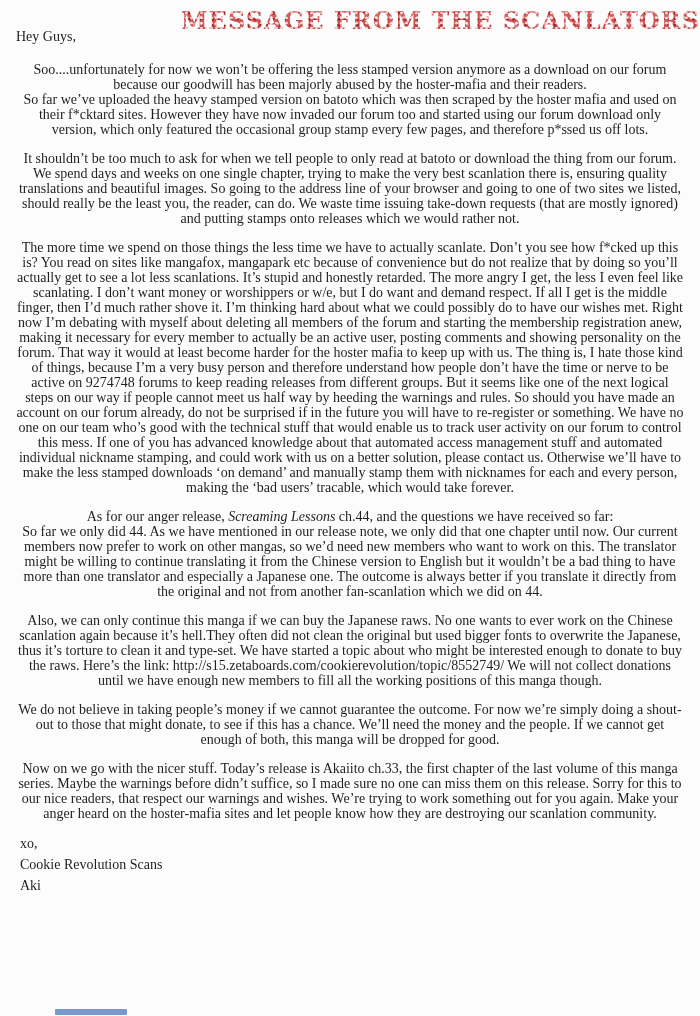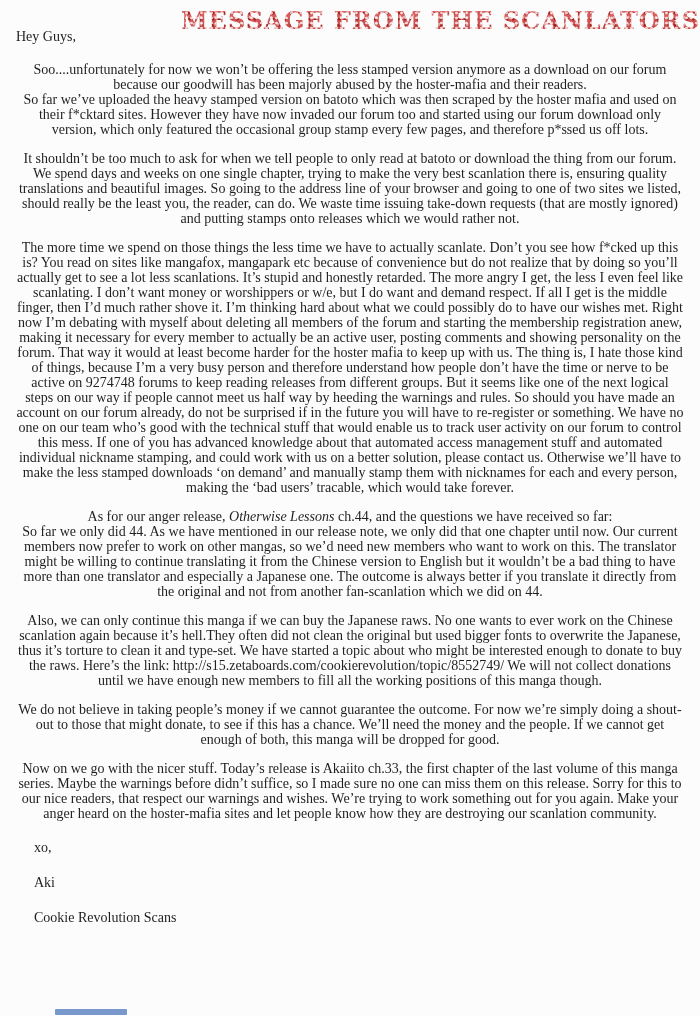--- a/index.html
+++ b/index.html
@@ -60,21 +60,21 @@
     margin: 0 0 14px 0;
     font-size: 14px;
     line-height: 15px;
     white-space: pre-wrap;
     text-align: center;
   }
   p.body-par i {
     font-style: italic;
   }
   .signature {
-    margin: 18px;
+    margin: 4px;
     font-size: 14px;
     line-height: 17px;
   }
   .blue-fragment {
     position: absolute;
     left: 55px;
     bottom: 1px;
     width: 72px;
     height: 6px;
     background: #6b8fc7;
@@ -92,28 +92,28 @@
 
   <p class="greeting">Hey Guys,</p>
 
   <p class="body-par">Soo....unfortunately for now we won’t be offering the less stamped version anymore as a download on our forum because our goodwill has been majorly abused by the hoster-mafia and their readers.
 So far we’ve uploaded the heavy stamped version on batoto which was then scraped by the hoster mafia and used on their f*cktard sites. However they have now invaded our forum too and started using our forum download only version, which only featured the occasional group stamp every few pages, and therefore p*ssed us off lots.</p>
 
   <p class="body-par">It shouldn’t be too much to ask for when we tell people to only read at batoto or download the thing from our forum. We spend days and weeks on one single chapter, trying to make the very best scanlation there is, ensuring quality translations and beautiful images. So going to the address line of your browser and going to one of two sites we listed, should really be the least you, the reader, can do. We waste time issuing take-down requests (that are mostly ignored) and putting stamps onto releases which we would rather not.</p>
 
   <p class="body-par">The more time we spend on those things the less time we have to actually scanlate. Don’t you see how f*cked up this is? You read on sites like mangafox, mangapark etc because of convenience but do not realize that by doing so you’ll actually get to see a lot less scanlations. It’s stupid and honestly retarded. The more angry I get, the less I even feel like scanlating. I don’t want money or worshippers or w/e, but I do want and demand respect. If all I get is the middle finger, then I’d much rather shove it. I’m thinking hard about what we could possibly do to have our wishes met. Right now I’m debating with myself about deleting all members of the forum and starting the membership registration anew, making it necessary for every member to actually be an active user, posting comments and showing personality on the forum. That way it would at least become harder for the hoster mafia to keep up with us. The thing is, I hate those kind of things, because I’m a very busy person and therefore understand how people don’t have the time or nerve to be active on 9274748 forums to keep reading releases from different groups. But it seems like one of the next logical steps on our way if people cannot meet us half way by heeding the warnings and rules. So should you have made an account on our forum already, do not be surprised if in the future you will have to re-register or something. We have no one on our team who’s good with the technical stuff that would enable us to track user activity on our forum to control this mess. If one of you has advanced knowledge about that automated access management stuff and automated individual nickname stamping, and could work with us on a better solution, please contact us. Otherwise we’ll have to make the less stamped downloads ‘on demand’ and manually stamp them with nicknames for each and every person, making the ‘bad users’ tracable, which would take forever.</p>
 
-  <p class="body-par"><span>As for our anger release, </span><i>Otherwise Lessons</i><span> ch.44, and the questions we have received so far:
+  <p class="body-par"><span>As for our anger release, </span><i>Screaming Lessons</i><span> ch.44, and the questions we have received so far:
 So far we only did 44. As we have mentioned in our release note, we only did that one chapter until now. Our current members now prefer to work on other mangas, so we’d need new members who want to work on this. The translator might be willing to continue translating it from the Chinese version to English but it wouldn’t be a bad thing to have more than one translator and especially a Japanese one. The outcome is always better if you translate it directly from the original and not from another fan-scanlation which we did on 44.</span></p>
 
   <p class="body-par">Also, we can only continue this manga if we can buy the Japanese raws. No one wants to ever work on the Chinese scanlation again because it’s hell.They often did not clean the original but used bigger fonts to overwrite the Japanese, thus it’s torture to clean it and type-set. We have started a topic about who might be interested enough to donate to buy the raws. Here’s the link: http://s15.zetaboards.com/cookierevolution/topic/8552749/ We will not collect donations until we have enough new members to fill all the working positions of this manga though.</p>
 
   <p class="body-par">We do not believe in taking people’s money if we cannot guarantee the outcome. For now we’re simply doing a shout-out to those that might donate, to see if this has a chance. We’ll need the money and the people. If we cannot get enough of both, this manga will be dropped for good.</p>
 
   <p class="body-par">Now on we go with the nicer stuff. Today’s release is Akaiito ch.33, the first chapter of the last volume of this manga series. Maybe the warnings before didn’t suffice, so I made sure no one can miss them on this release. Sorry for this to our nice readers, that respect our warnings and wishes. We’re trying to work something out for you again. Make your anger heard on the hoster-mafia sites and let people know how they are destroying our scanlation community.</p>
 
   <p class="signature">xo,</p>
+  <p class="signature">Cookie Revolution Scans</p>
   <p class="signature">Aki</p>
-  <p class="signature">Cookie Revolution Scans</p>
 
   <div class="blue-fragment"></div>
 
 </div>
 
 </body></html>

